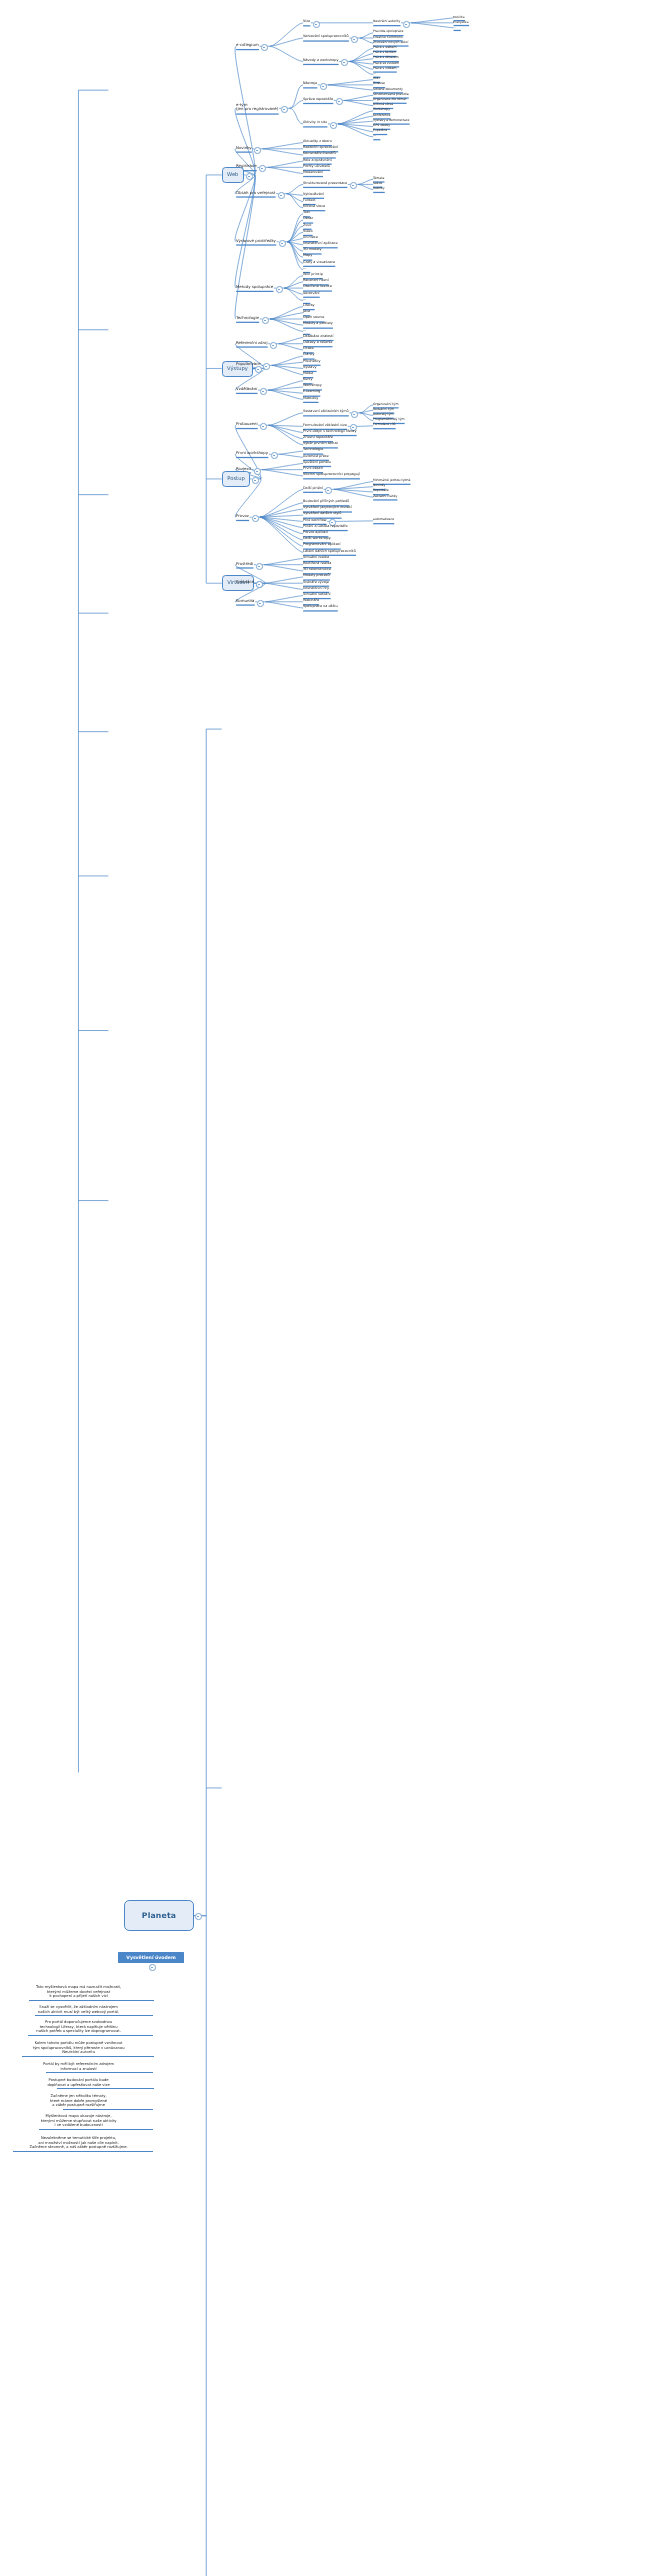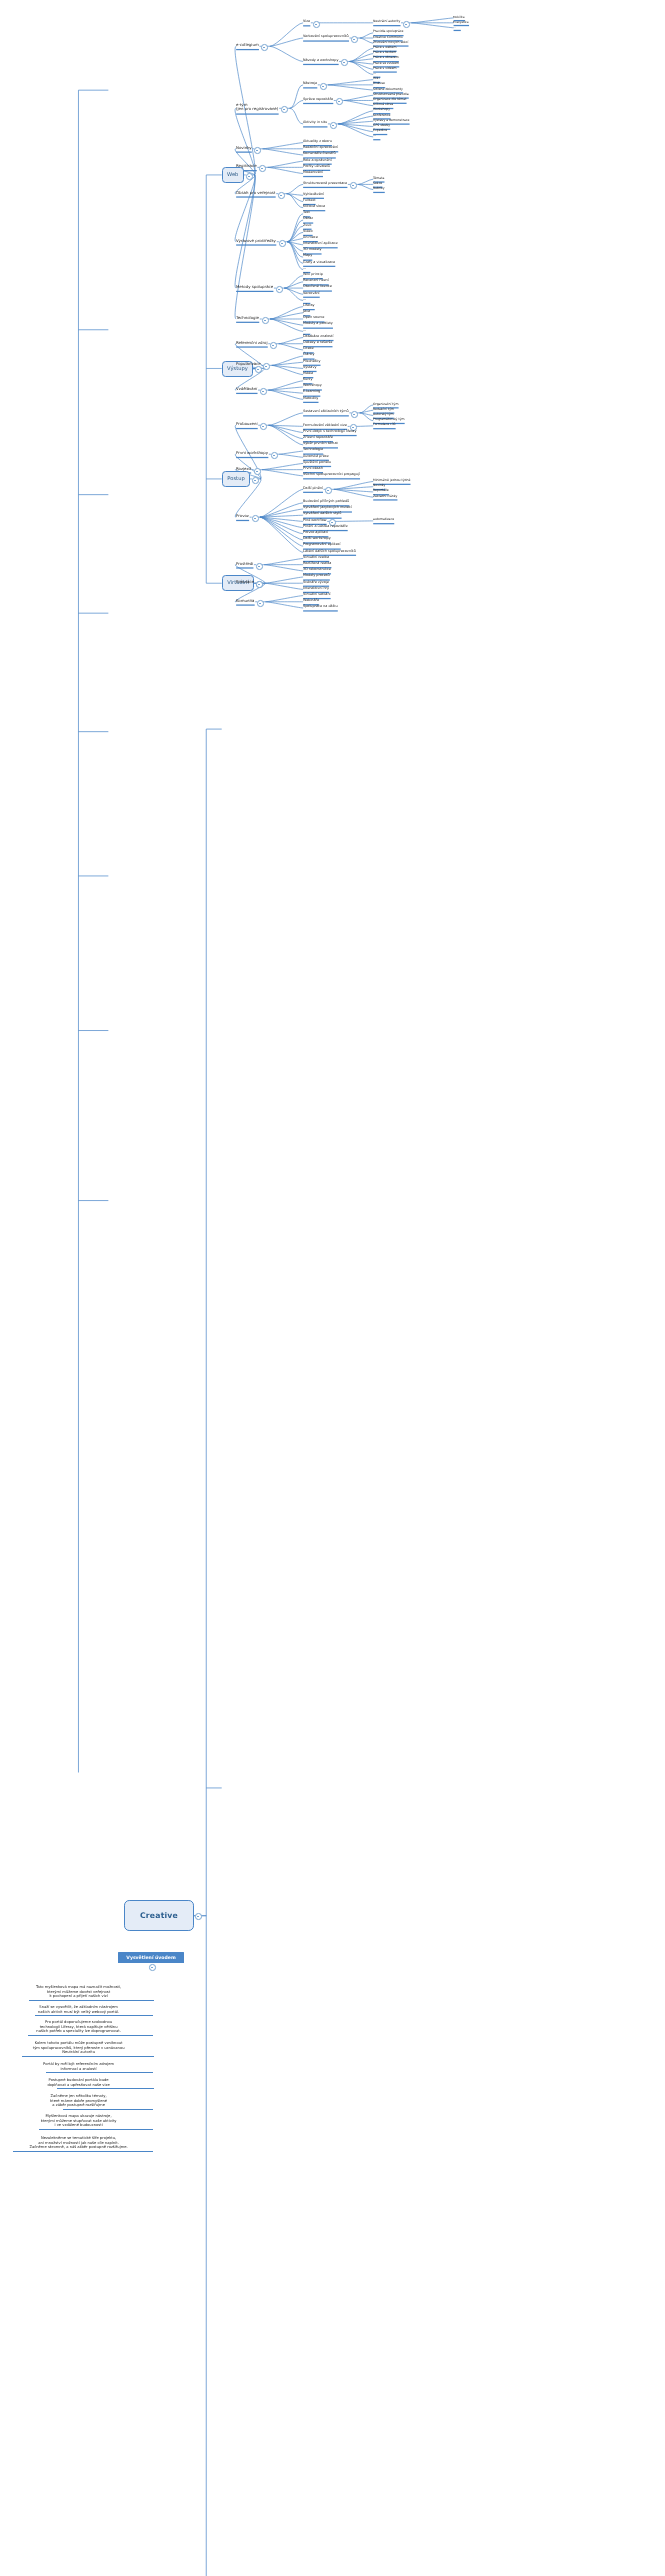--- a/index.html
+++ b/index.html
@@ -450,21 +450,21 @@
       <path d="M512.796875,1131.9 C526.796875,1131.9 444,1167.9 458,1167.9" fill="none" stroke="#4a86c8" stroke-width="1.3"></path>
       <path d="M400,339.5 V1131.9" fill="none" stroke="#4a86c8" stroke-width="1.3"></path>
       <path d="M400,339.5 H430" fill="none" stroke="#4a86c8" stroke-width="1.3"></path>
       <path d="M400,715.1 H430" fill="none" stroke="#4a86c8" stroke-width="1.3"></path>
       <path d="M400,929.5 H430" fill="none" stroke="#4a86c8" stroke-width="1.3"></path>
       <path d="M400,1131.9 H430" fill="none" stroke="#4a86c8" stroke-width="1.3"></path>
       <path d="M375,3718 C388,3718 400,3718 400,3718.0" fill="none" stroke="#4a86c8" stroke-width="1.3"></path>
     </svg>
 
   <div class="root" style="left:124px;top:1900px;width:70px;height:31px;font-size:7.7px;">
-    <span>Creative</span>
+    <span>Planeta</span>
   </div>
   <div class="knob" style="left:195px;top:1913px;"></div>
 
   <div class="chip" style="left:118px;top:1952px;width:66px;height:11.3px;font-size:4.6px;">
     <span>Vysvětlení úvodem</span>
   </div>
   <div class="knob" style="left:149px;top:1964px;"></div>
 
   <div class="note" style="left:4.1px;top:1985px;width:149px;font-size:3.7px;">
     <span style="white-space:pre-line;">Tato myšlenková mapa má naznačit možnosti,

